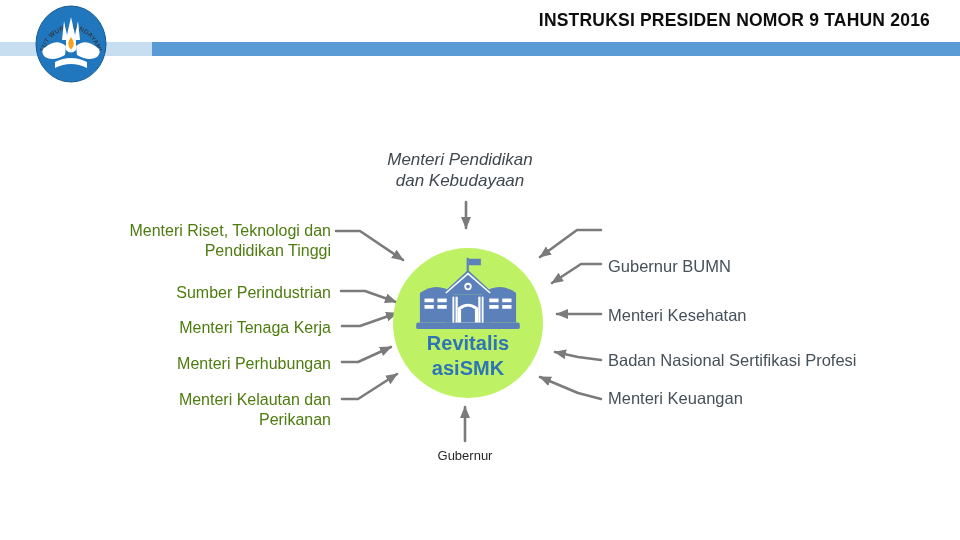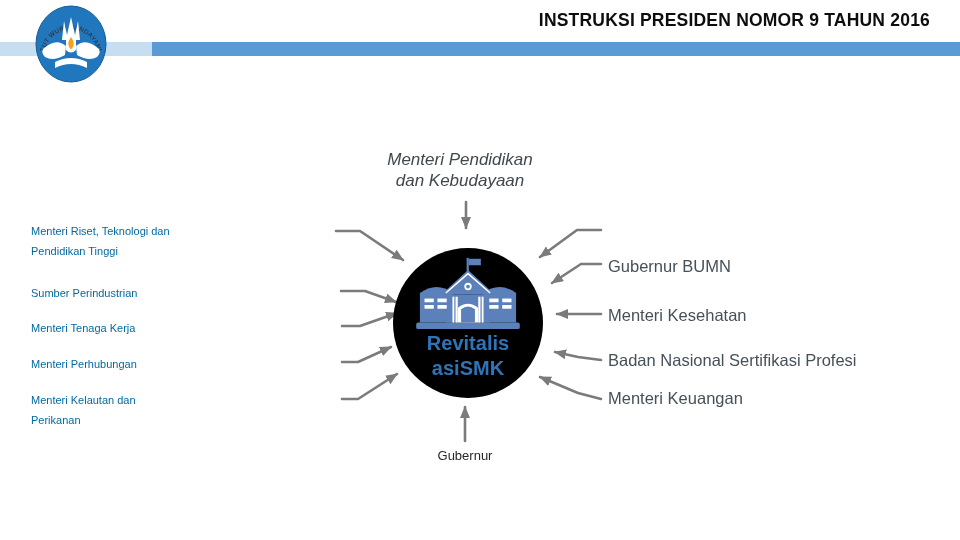--- a/index.html
+++ b/index.html
@@ -20,28 +20,28 @@
   
   .node{position:absolute;white-space:pre-line;line-height:20px;}
   .node.top{
     left:340px;top:149px;width:240px;text-align:center;
     font-size:17px;line-height:21px;color:#40484f;font-style:italic;
   }
   .node.bottom{
     left:405px;top:446px;width:120px;text-align:center;
     font-size:13px;color:#26292c;
   }
-  .node.left{right:629px;text-align:left;font-size:11px;color:#0369a1;width:300px;}
+  .node.left{right:629px;text-align:right;font-size:16px;color:#4d7c0f;width:300px;}
   .node.right{left:608px;text-align:left;font-size:16.5px;color:#465059;width:310px;line-height:19px;}
   .l1{top:221px;} .l2{top:283px;} .l3{top:318px;} .l4{top:354px;} .l5{top:390px;}
   .r1{top:219px;} .r2{top:257px;} .r3{top:306px;} .r4{top:351px;} .r5{top:389px;}
   
   .hub{
     position:absolute;left:393px;top:248px;width:150px;height:150px;
-    border-radius:50%;background:#000000;
+    border-radius:50%;background:#bef264;
     display:flex;flex-direction:column;align-items:center;justify-content:flex-start;
     padding-top:0;box-sizing:border-box;
   }
   .hub svg{margin-top:8px;}
   .hub-text{
     white-space:pre-line;text-align:center;font-weight:bold;
     font-size:20px;line-height:25px;color:#2e74b6;margin-top:1px;
   }
   .connectors{position:absolute;left:0;top:0;pointer-events:none;}
 </style>

